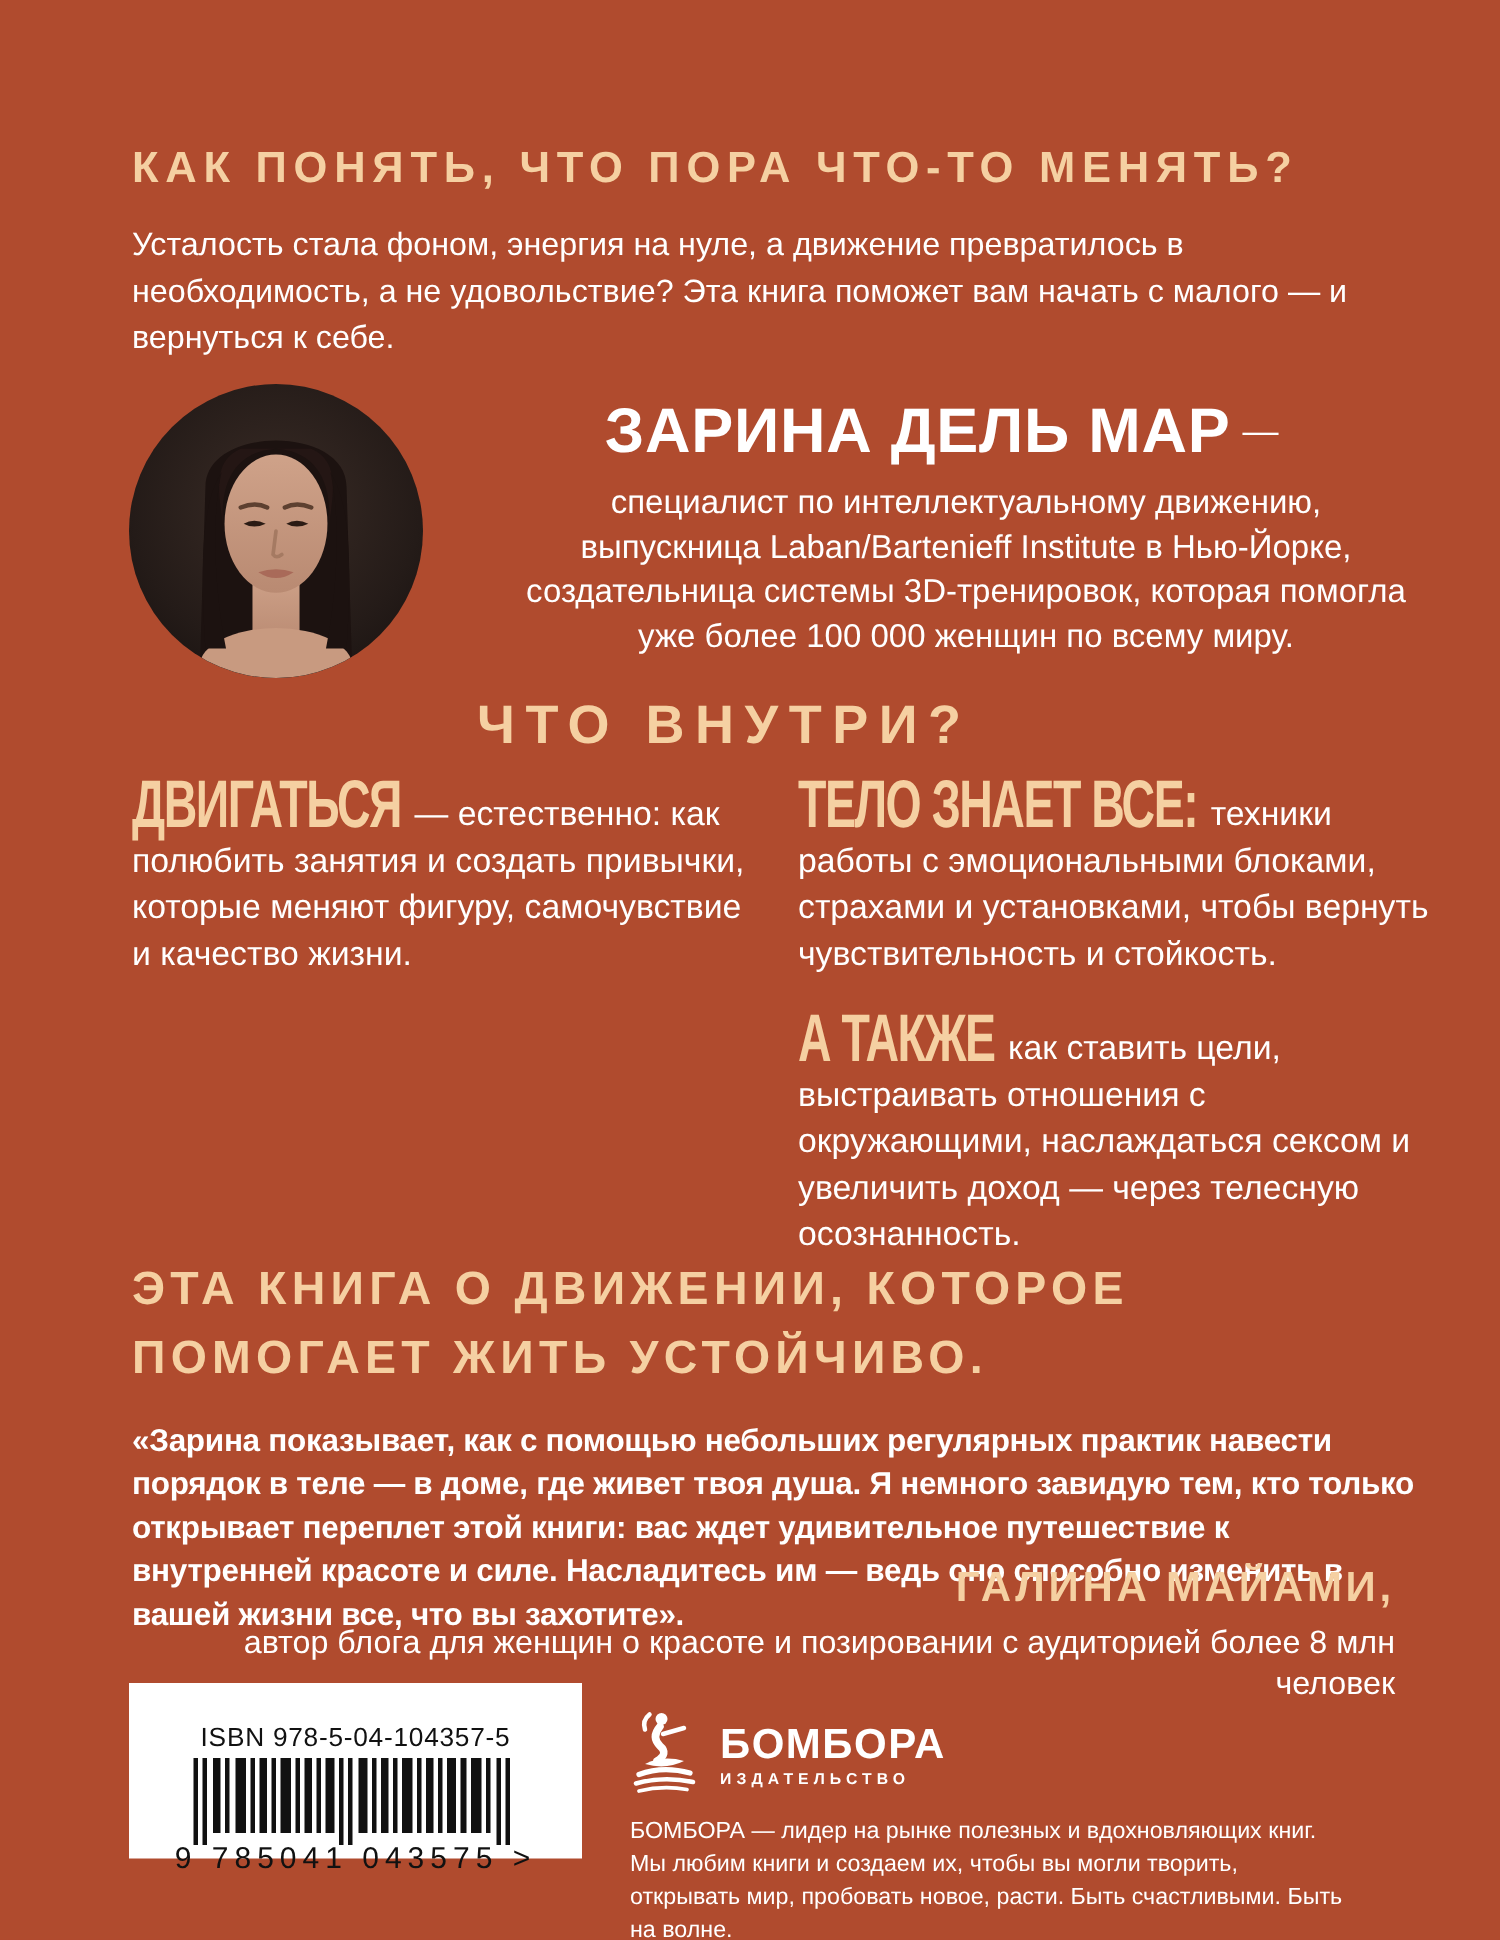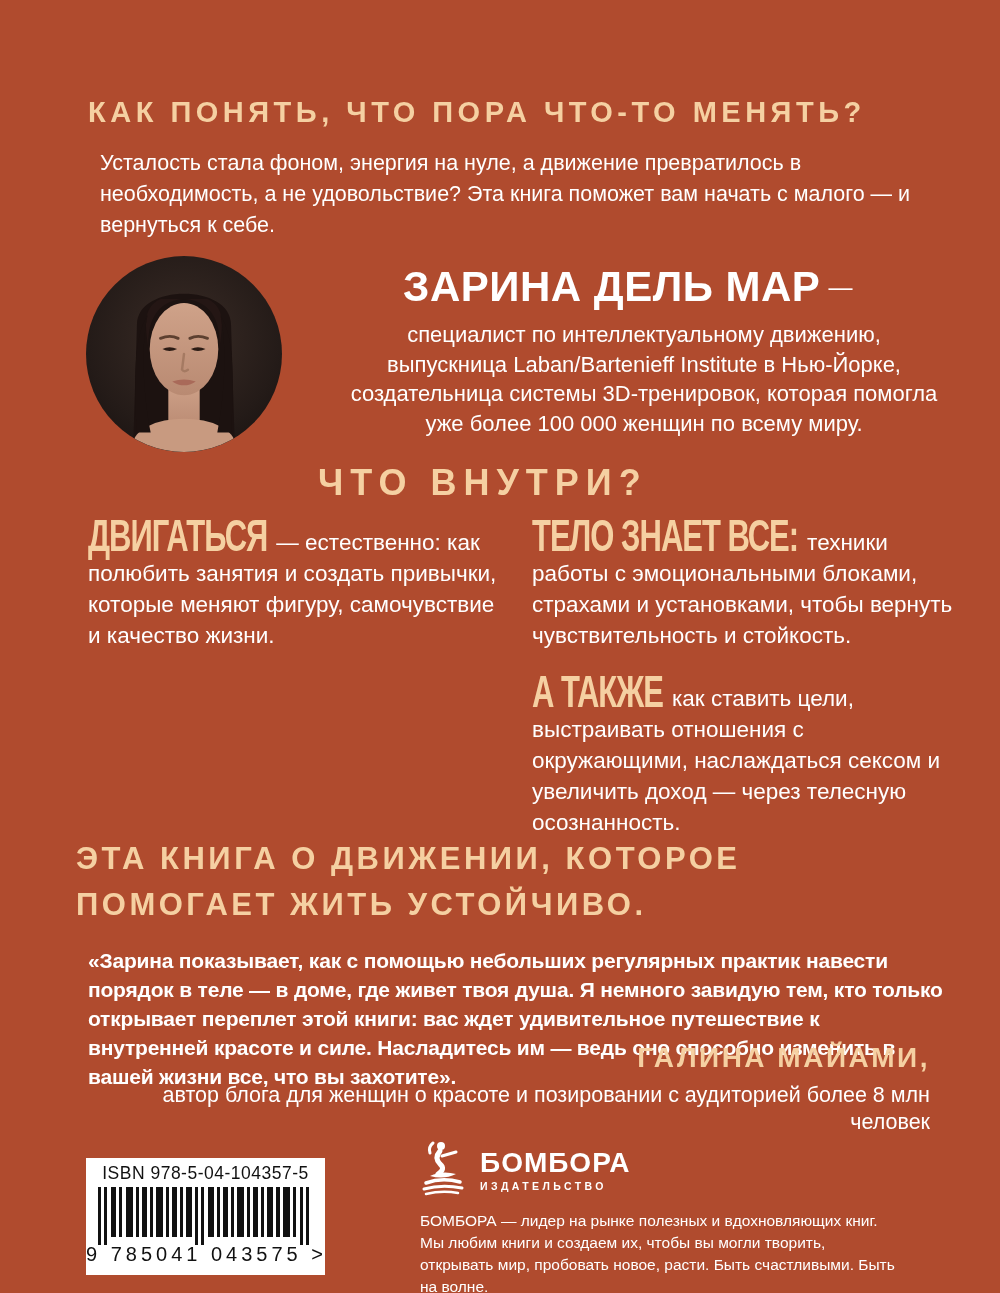--- a/index.html
+++ b/index.html
@@ -20,21 +20,21 @@
   .abs{position:absolute;}
 
   
   .page-title{
     left:88px;top:96px;width:850px;
     color:var(--peach);
     font-size:29px;font-weight:700;letter-spacing:4.5px;
     white-space:nowrap;
   }
   .intro{
-    left:100px;top:148px;width:852px;
+    left:88px;top:148px;width:852px;
     font-size:21.5px;line-height:31px;font-weight:400;
   }
 
   
   .author-photo{left:86px;top:256px;width:196px;height:196px;border-radius:50%;overflow:hidden;}
   .author-photo svg{display:block;}
   .author-info{left:318px;top:264px;width:620px;text-align:center;}
   .author-name{
     font-size:42px;font-weight:700;letter-spacing:0.5px;line-height:1.1;
     white-space:nowrap;
@@ -59,43 +59,42 @@
     font-size:31px;
     letter-spacing:-1px;
     transform:scaleY(1.45);
     transform-origin:left 76%;
     margin-right:9px;
     white-space:nowrap;
   }
 
   
   .statement{
-    left:76px;top:836px;width:860px;
+    left:88px;top:836px;width:860px;
     color:var(--peach);
     font-size:31px;font-weight:700;letter-spacing:3.5px;line-height:46px;
   }
   .quote{
     left:88px;top:946px;width:856px;
     font-size:21px;font-weight:700;letter-spacing:-0.2px;line-height:29px;
   }
   .attribution{left:100px;top:1042px;width:830px;text-align:right;}
   .quote-author{
     color:var(--peach);
     font-size:28px;font-weight:700;letter-spacing:2.5px;
   }
   .quote-author-desc{margin-top:8px;font-size:21.5px;line-height:27px;font-weight:400;}
 
   
   .isbn-box{
-    left:86px;top:1122px;width:239px;height:117px;
+    left:86px;top:1122px;width:302px;height:117px;
     background:var(--white);
     color:var(--ink);
     text-align:center;
-    padding-top:5px;
-    margin-top:36px;
+    padding-top:26px;
   }
   .isbn-label{font-size:17.5px;letter-spacing:0.5px;font-weight:400;}
   .barcode{margin-top:3px;display:block;margin-left:auto;margin-right:auto;}
   .barcode-digits{
     font-size:20px;letter-spacing:4px;font-weight:400;margin-top:-2px;
     white-space:nowrap;
   }
 
   .publisher{left:420px;top:1140px;width:480px;}
   .logo-row{display:flex;align-items:flex-start;}

